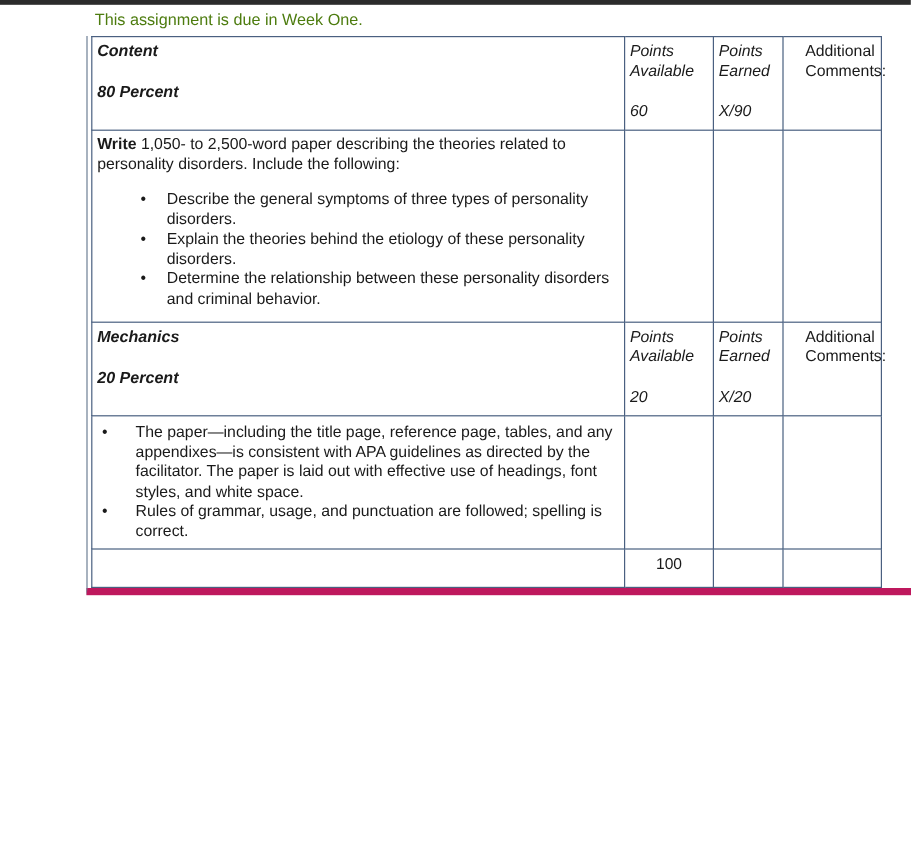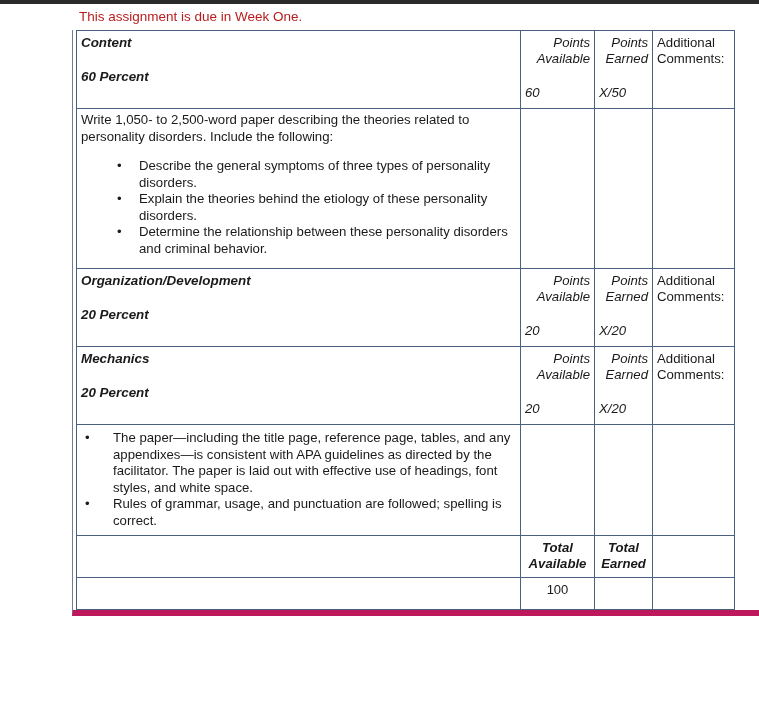--- a/index.html
+++ b/index.html
@@ -20,21 +20,21 @@
     width: 759px;
     height: 4px;
     background: #2b2b2b;
   }
   #intro {
     position: absolute;
     left: 79px;
     top: 8px;
     font-size: 13.5px;
     line-height: 18px;
-    color: #b91c1c;
+    color: #4d7c0f;
     white-space: nowrap;
   }
   
   #frame {
     position: absolute;
     left: 72px;
     top: 30px;
     width: 723px;
     border-left: 1px solid #6d7f94;
     border-right: 1px solid #6d7f94;
@@ -67,44 +67,44 @@
     margin: 2px 0 0 0;
   }
   .sec-pct {
     font-weight: bold;
     font-style: italic;
     font-size: 13.4px;
     margin: 18px 0 6px 0;
   }
   .pts-lbl {
     font-style: italic;
-    text-align: right;
+    text-align: left;
     font-size: 13.2px;
     line-height: 16px;
     margin: 2px 0 0 0;
   }
   .pts-val {
     font-style: italic;
     text-align: left;
     font-size: 13.2px;
     margin: 18px 0 4px 0;
   }
   .addl {
     font-style: normal;
     text-align: left;
     font-size: 13.2px;
     line-height: 16px;
-    margin: 2px 0 0 0;
+    margin: 2px 0 0 14px;
   }
   .body-p {
     margin: 1px 0 0 0;
     font-size: 13.2px;
     line-height: 16.5px;
   }
-  .body-p b { font-weight: normal; margin-top: 40px; }
+  .body-p b { font-weight: bold; margin-top: 40px; }
   ul.ind {
     margin: 13px 0 8px 0;
     padding-left: 40px;
     list-style: none;
   }
   ul.ind li {
     position: relative;
     margin: 0 0 0 18px;
     font-size: 13.2px;
     line-height: 16.5px;
@@ -161,66 +161,49 @@
     <col style="width:444px">
     <col style="width:74px">
     <col style="width:58px">
     <col style="width:82px">
   </colgroup>
   <tbody>
 
     <tr>
       <td class="hdr">
         <div class="sec-title">Content</div>
-        <div class="sec-pct">60 Percent</div>
+        <div class="sec-pct">80 Percent</div>
       </td>
       <td class="hdr">
         <div class="pts-lbl">Points Available</div>
         <div class="pts-val">60</div>
       </td>
       <td class="hdr">
         <div class="pts-lbl">Points Earned</div>
-        <div class="pts-val">X/50</div>
+        <div class="pts-val">X/90</div>
       </td>
       <td class="hdr">
         <div class="addl">Additional Comments:</div>
       </td>
     </tr>
 
     <tr>
       <td>
         <p class="body-p"><b>Write</b><span> 1,050- to 2,500-word paper describing the theories related to personality disorders. Include the following:</span></p>
         <ul class="ind">
           <li>Describe the general symptoms of three types of personality disorders.</li>
           <li>Explain the theories behind the etiology of these personality disorders.</li>
           <li>Determine the relationship between these personality disorders and criminal behavior.</li>
         </ul>
       </td>
       <td></td>
       <td></td>
       <td></td>
     </tr>
 
-    <tr>
-      <td class="hdr">
-        <div class="sec-title">Organization/Development</div>
-        <div class="sec-pct">20 Percent</div>
-      </td>
-      <td class="hdr">
-        <div class="pts-lbl">Points Available</div>
-        <div class="pts-val">20</div>
-      </td>
-      <td class="hdr">
-        <div class="pts-lbl">Points Earned</div>
-        <div class="pts-val">X/20</div>
-      </td>
-      <td class="hdr">
-        <div class="addl">Additional Comments:</div>
-      </td>
-    </tr>
 
 
     <tr>
       <td class="hdr">
         <div class="sec-title">Mechanics</div>
         <div class="sec-pct">20 Percent</div>
       </td>
       <td class="hdr">
         <div class="pts-lbl">Points Available</div>
         <div class="pts-val">20</div>
@@ -239,30 +222,20 @@
         <ul class="flush">
           <li>The paper—including the title page, reference page, tables, and any appendixes—is consistent with APA guidelines as directed by the facilitator. The paper is laid out with effective use of headings, font styles, and white space.</li>
           <li>Rules of grammar, usage, and punctuation are followed; spelling is correct.</li>
         </ul>
       </td>
       <td></td>
       <td></td>
       <td></td>
     </tr>
 
-    <tr>
-      <td class="r-empty"></td>
-      <td>
-        <div class="tot-lbl">Total Available</div>
-      </td>
-      <td class="cyan">
-        <div class="tot-lbl">Total Earned</div>
-      </td>
-      <td></td>
-    </tr>
 
     <tr>
       <td class="r-empty"></td>
       <td>
         <div class="num">100</div>
       </td>
       <td class="cyan">
         <div class="num"></div>
       </td>
       <td></td>

